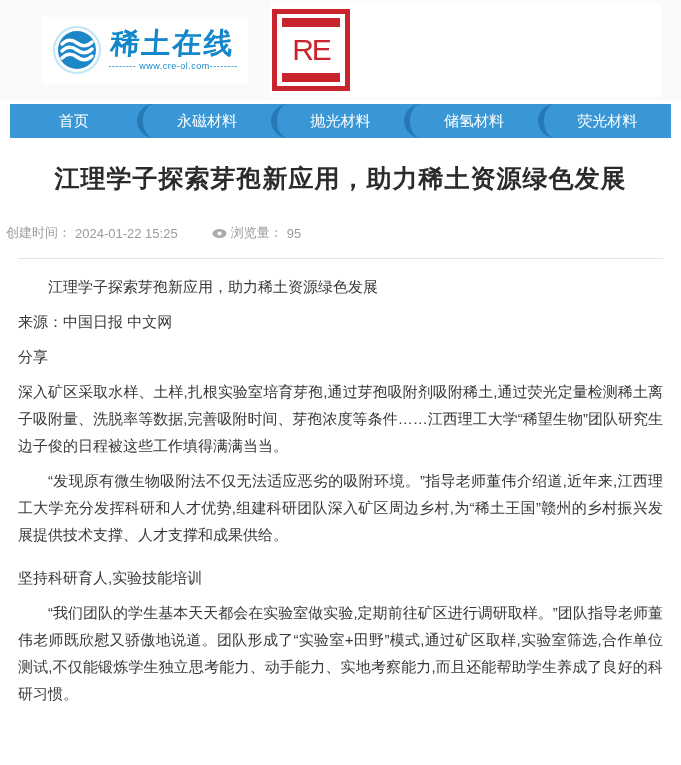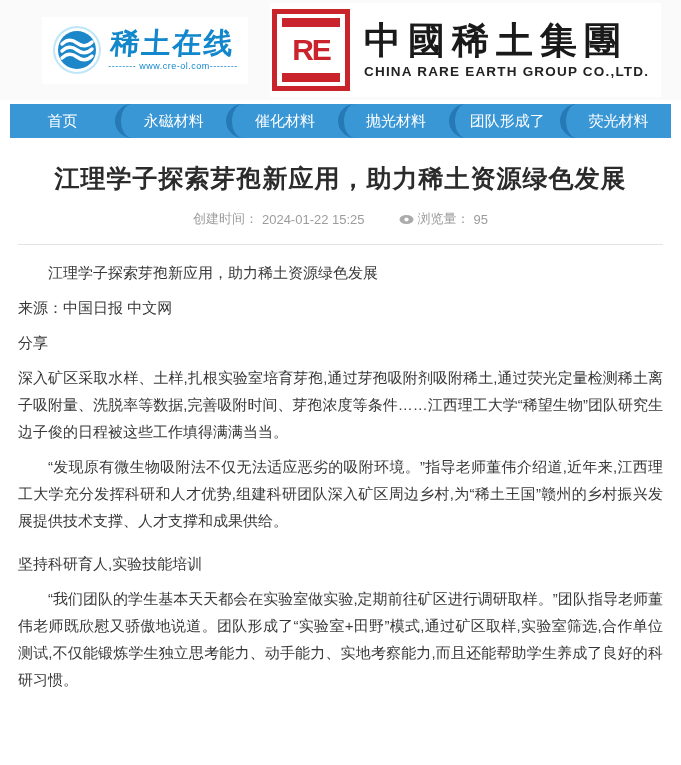--- a/index.html
+++ b/index.html
@@ -15,39 +15,39 @@
   .site-name{color:#1287cb;font-weight:bold;font-size:29px;letter-spacing:2px;
     line-height:1;transform:skewX(-4deg);}
   .site-url{color:#1287cb;font-size:9px;letter-spacing:.5px;margin-top:3px;white-space:nowrap;}
 
   .logo-right{background:#fff;margin-left:22px;height:94px;flex:1;margin-right:20px;
     display:flex;align-items:center;gap:14px;cursor:pointer;}
   .re-badge{width:58px;height:64px;border:5px solid #c9232c;background:#fff;
     display:flex;flex-direction:column;align-items:center;justify-content:space-between;
     padding:4px 5px;box-sizing:content-box;margin-left:2px;}
   .re-bar{width:100%;height:9px;background:#c9232c;}
-  .re-letters{color:#c9232c;font-weight:700;font-size:30px;line-height:1;
+  .re-letters{color:#c9232c;font-weight:400;font-size:30px;line-height:1;
     letter-spacing:-2px;font-family:"Liberation Sans",sans-serif;}
   .crec-text{display:flex;flex-direction:column;}
   .crec-cn{font-family:"Liberation Serif","DejaVu Serif",serif;font-weight:bold;
     color:#1a1a1a;font-size:37px;letter-spacing:7px;line-height:1.1;white-space:nowrap;}
   .crec-en{font-weight:bold;color:#222;font-size:13.5px;letter-spacing:1.2px;
     margin-top:2px;white-space:nowrap;}
 
   
   .main-nav{margin:4px 10px 0 10px;height:34px;background:#3a97d6;display:flex;}
   .nav-item{flex:1;display:flex;align-items:center;justify-content:center;
     color:#fff;font-size:15px;text-decoration:none;cursor:pointer;}
   .nav-item + .nav-item{border-left:6px solid #2679b5;border-radius:17px;}
 
   
   .article-title{margin:24px 30px 0 30px;text-align:center;color:#2b2b2b;
     font-size:25px;font-weight:bold;letter-spacing:1px;}
-  .article-meta{margin-top:15px;text-align:center;color:#9c9c9c;font-size:13px;
-    display:flex;justify-content:center;align-items:center;gap:8px;}
+  .article-meta{margin-top:29px;text-align:center;color:#9c9c9c;font-size:13px;
+    display:flex;justify-content:flex-start;align-items:center;gap:8px;padding-left:6px;}
   .meta-group{display:flex;align-items:center;gap:4px;}
   .meta-spacer{width:18px;}
   .eye-icon{width:15px;height:11px;display:inline-block;}
   .divider{border:none;border-top:1px solid #e3e3e3;margin:16px 18px 0 18px;}
 
   
   .article-body{padding:14px 18px 0 18px;color:#383838;font-size:15px;line-height:1.8;}
   .article-body p{margin:0 0 8px 0;text-align:justify;}
   .article-body p.indent{text-indent:2em;}
   .article-body p.section-gap{margin-top:16px;}
@@ -72,33 +72,28 @@
         <div class="site-url">-------- www.cre-ol.com--------</div>
       </div>
     </div>
 
     <div class="logo-right">
       <div class="re-badge">
         <div class="re-bar"></div>
         <div class="re-letters">RE</div>
         <div class="re-bar"></div>
       </div>
-      <div class="crec-text">
-        <div class="crec-cn">中國稀土集團</div>
-        <div class="crec-en">CHINA RARE EARTH GROUP CO.,LTD.</div>
-      </div>
     </div>
   </header>
 
   <nav class="main-nav">
     <a class="nav-item">首页</a>
     <a class="nav-item">永磁材料</a>
-    <a class="nav-item">催化材料</a>
     <a class="nav-item">抛光材料</a>
-    <a class="nav-item">团队形成了</a>
+    <a class="nav-item">储氢材料</a>
     <a class="nav-item">荧光材料</a>
   </nav>
 
   <main>
     <h1 class="article-title">江理学子探索芽孢新应用，助力稀土资源绿色发展</h1>
 
     <div class="article-meta">
       <div class="meta-group">
         <span>创建时间：</span>
           <span>2024-01-22 15:25</span>

